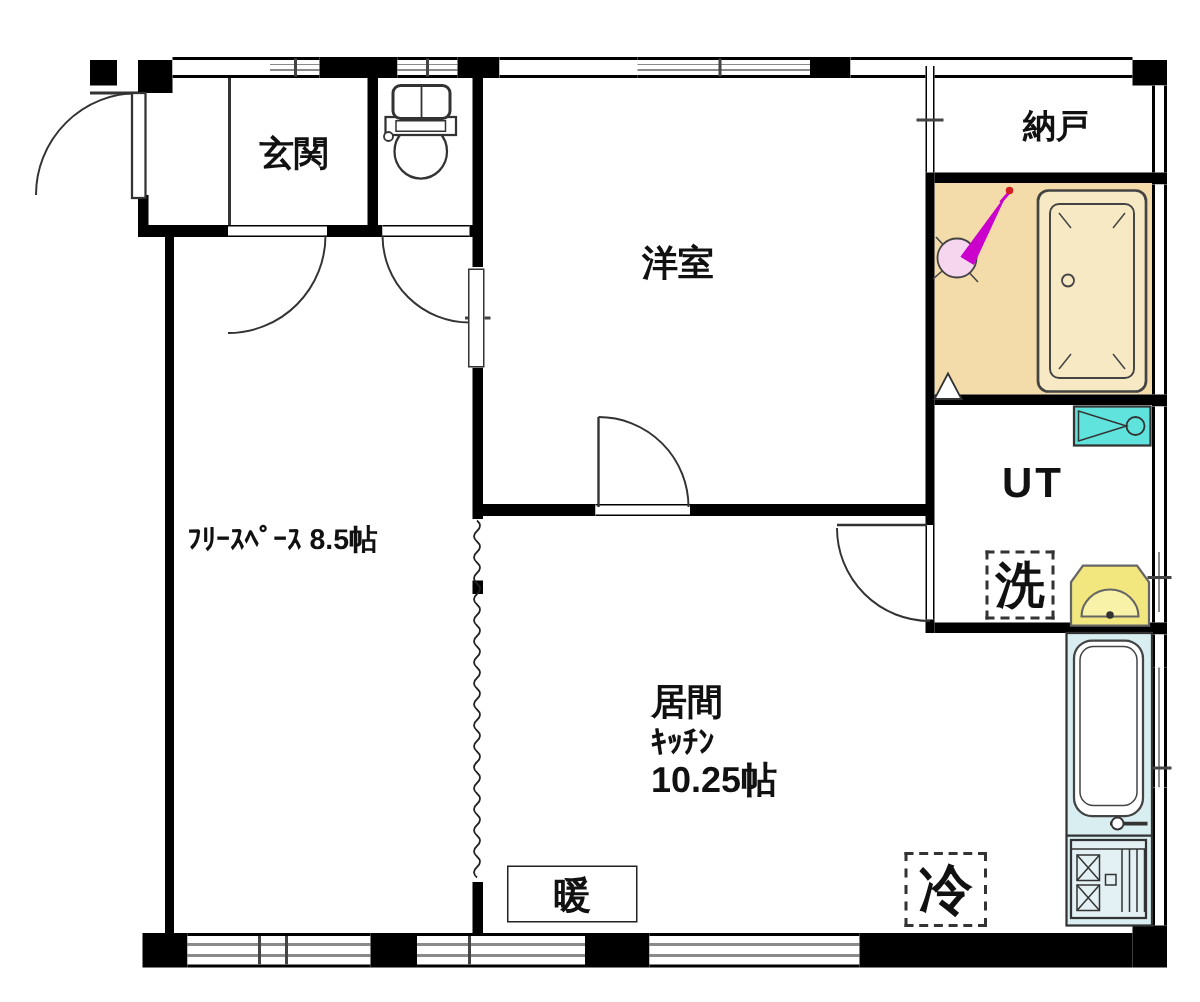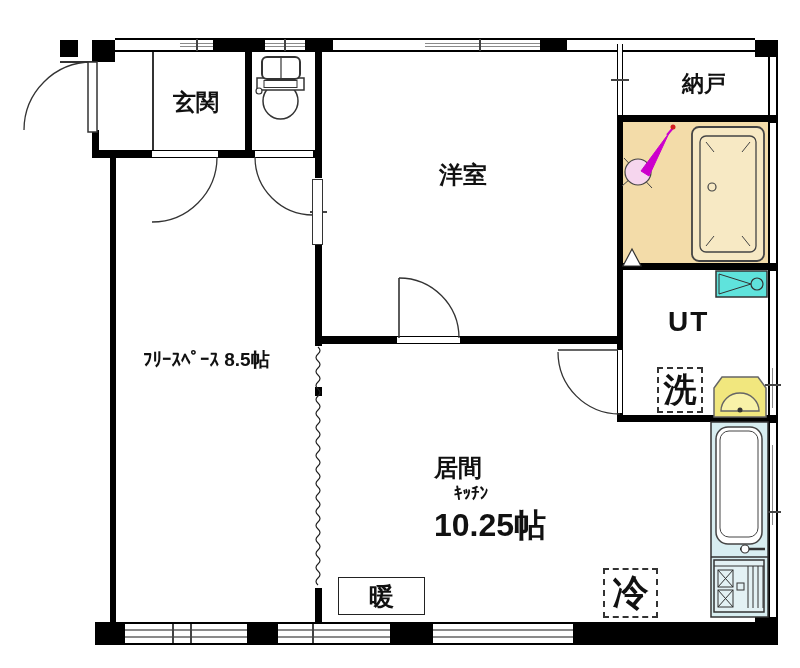--- a/index.html
+++ b/index.html
@@ -178,26 +178,26 @@
         <rect x="718" y="590" width="15" height="17"></rect>
         <path d="M718,590 L733,607 M733,590 L718,607"></path>
         <rect x="737" y="583" width="7" height="7"></rect>
         <path d="M748,566 L748,608 M753,566 L753,608 M758,566 L758,608 M763,566 L763,608"></path>
       </g>
     </g>
   </svg>
 
   <div class="lbl" style="left:173px;top:87px;font-size:23px;">玄関</div>
   <div class="lbl" style="left:682px;top:69px;font-size:22px;">納戸</div>
-  <div class="lbl" style="left:428px;top:159px;width:70px;text-align:center;font-size:24px;">洋室</div>
+  <div class="lbl" style="left:428px;top:159px;width:70px;font-size:24px;">洋室</div>
   <div class="lbl" style="left:668px;top:306px;font-size:28px;letter-spacing:2px;">UT</div>
-  <div class="lbl" style="left:143px;top:347px;font-size:19px;">ﾌﾘｰｽﾍﾟｰｽ 8.5帖</div>
+  <div class="lbl" style="left:125px;top:347px;font-size:19px;">ﾌﾘｰｽﾍﾟｰｽ 8.5帖</div>
   <div class="lbl" style="left:434px;top:452px;font-size:24px;">居間</div>
-  <div class="lbl" style="left:454px;top:484px;font-size:17px;">ｷｯﾁﾝ</div>
-  <div class="lbl" style="left:434px;top:504px;font-size:32px;">10.25帖</div>
+  <div class="lbl" style="left:434px;top:484px;font-size:21px;">ｷｯﾁﾝ</div>
+  <div class="lbl" style="left:434px;top:504px;font-size:24px;">10.25帖</div>
 
   <div class="dashbox" style="left:657px;top:367px;width:46px;height:46px;">
     <span class="lbl" style="position:static;font-size:33px;">洗</span>
   </div>
   <div class="dashbox" style="left:603px;top:568px;width:55px;height:50px;">
     <span class="lbl" style="position:static;font-size:36px;">冷</span>
   </div>
   <div class="solidbox" style="left:338px;top:577px;width:87px;height:38px;border-width:1.5px;">
     <span class="lbl" style="position:static;font-size:25px;">暖</span>
   </div>

